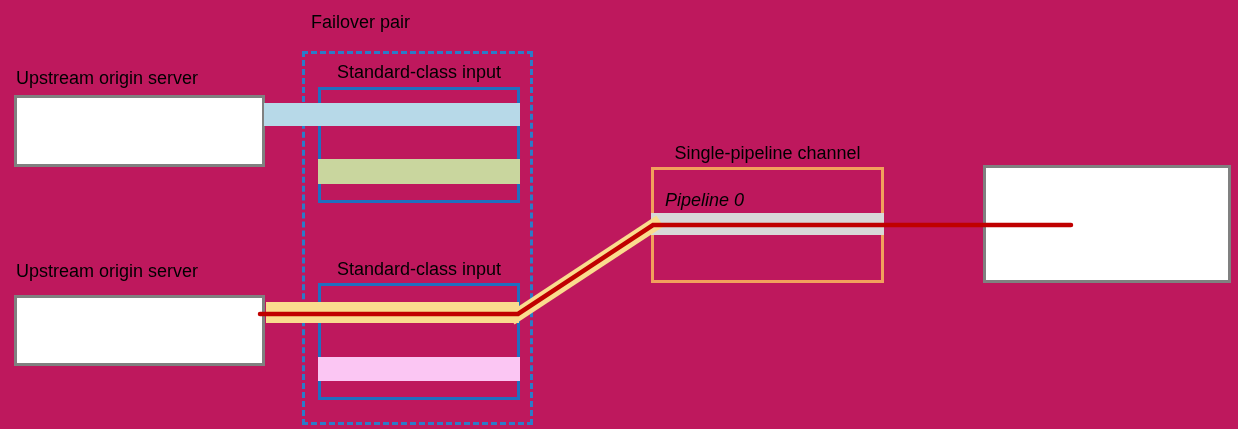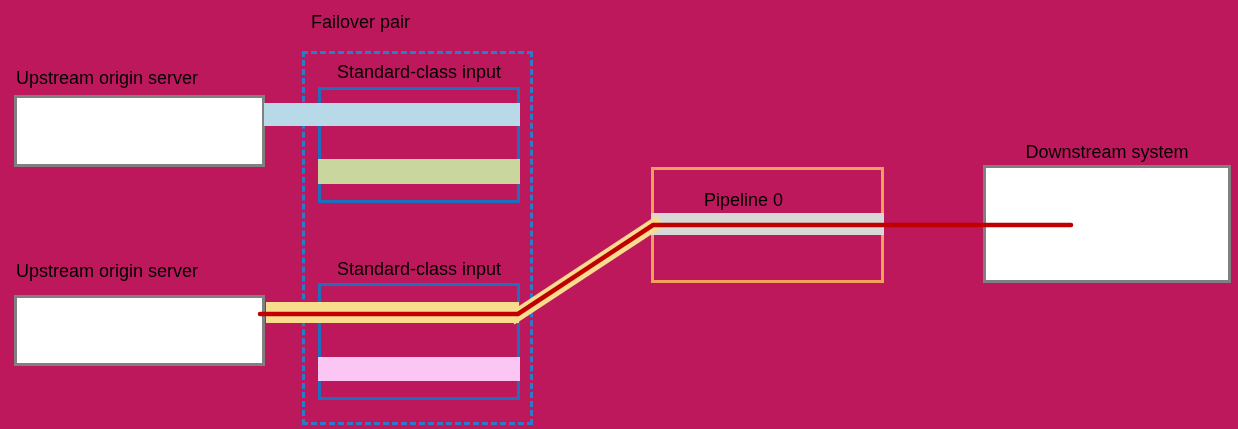--- a/index.html
+++ b/index.html
@@ -67,21 +67,21 @@
   #input-bot-label     { left: 318px; top: 257px; width: 202px; }
   #input-bot-box       { left: 318px; top: 283px; width: 202px; height: 117px; }
 
   #band-blue   { left: 264px; top: 103px; width: 256px; height: 23px; background: var(--band-blue); }
   #band-olive  { left: 318px; top: 159px; width: 202px; height: 25px; background: var(--band-olive); }
   #band-pink   { left: 318px; top: 357px; width: 202px; height: 24px; background: var(--band-pink); }
   #band-yellow { left: 266px; top: 302px; width: 253px; height: 21px; background: var(--highlight-yellow); }
 
   #channel-label   { left: 651px; top: 141px; width: 233px; }
   #channel-box     { left: 651px; top: 167px; width: 233px; height: 116px; }
-  #pipeline0-label { left: 651px; top: 188px; width: 185px; }
+  #pipeline0-label { left: 612px; top: 188px; width: 185px; font-style: italic; }
   #band-gray       { left: 651px; top: 213px; width: 233px; height: 22px; background: var(--band-gray); }
 
   #downstream-label { left: 983px; top: 140px; width: 248px; }
   #downstream-box   { left: 983px; top: 165px; width: 248px; height: 118px; }
 </style>
 </head>
 <body>
 
 <div class="canvas">
 
@@ -98,25 +98,25 @@
   <div class="box blue-box" id="input-top-box"></div>
 
   <div class="label centered" id="input-bot-label">Standard-class input</div>
   <div class="box blue-box" id="input-bot-box"></div>
 
   <div class="band" id="band-blue"></div>
   <div class="band" id="band-olive"></div>
   <div class="band" id="band-pink"></div>
   <div class="band" id="band-yellow"></div>
 
+  <div class="label centered" id="channel-label">Single-pipeline channel</div>
   <div class="box orange-box" id="channel-box"></div>
   <div class="label centered" id="pipeline0-label">Pipeline 0</div>
   <div class="band" id="band-gray"></div>
 
-  <div class="label centered" id="downstream-label">Downstream system</div>
   <div class="box gray-box" id="downstream-box"></div>
 
   <svg class="overlay-svg" width="1238" height="429" viewBox="0 0 1238 429">
     <line x1="511" y1="319" x2="660" y2="221" stroke-width="13" stroke-linecap="butt" style="stroke: var(--highlight-yellow);"></line>
     <path d="M 260 314 L 518 314 L 653 225 L 1071 225" fill="none" stroke-width="4.5" stroke-linecap="round" stroke-linejoin="miter" style="stroke: var(--stream-red);"></path>
   </svg>
 
 </div>
 
 </body></html>

